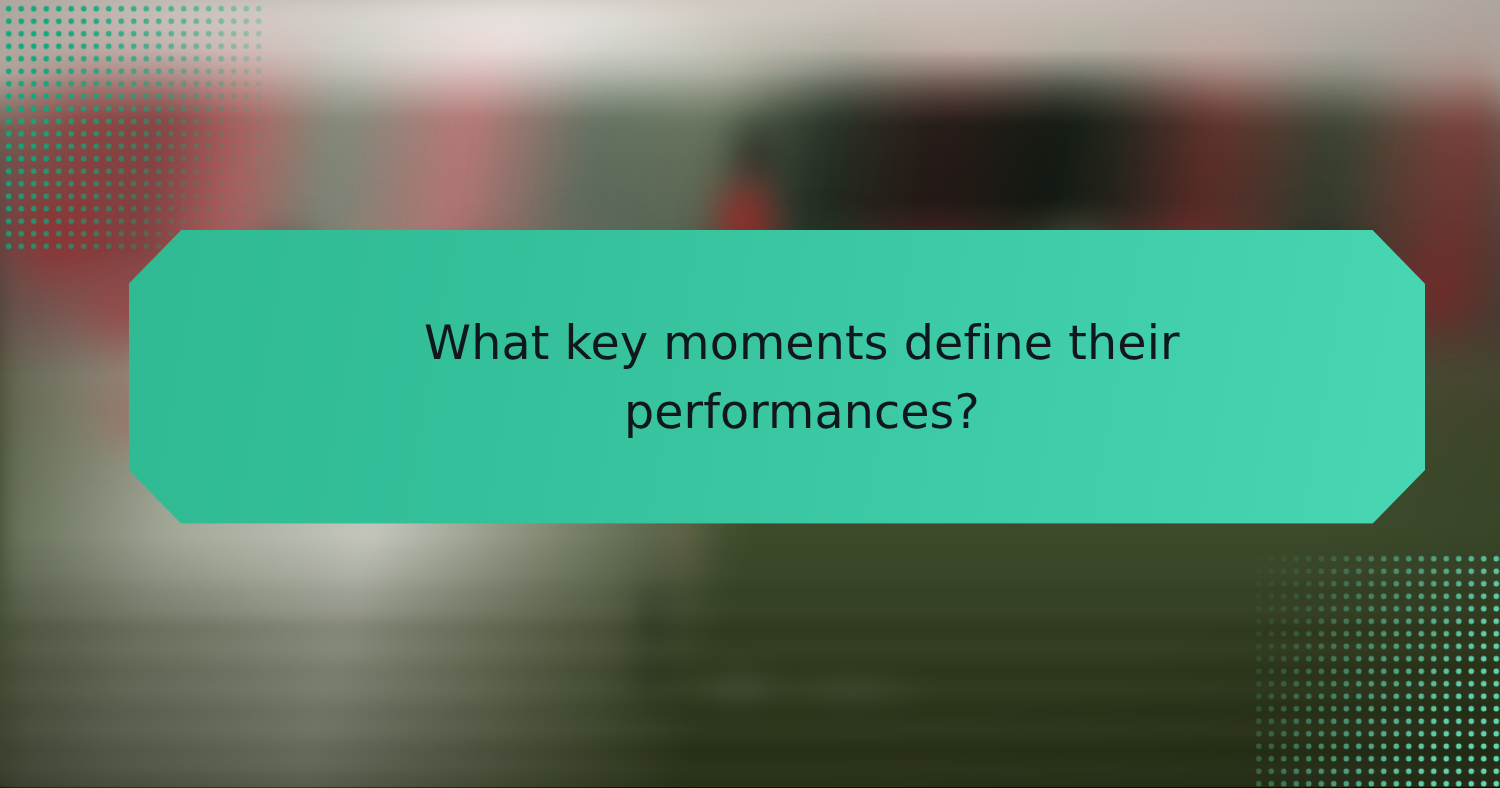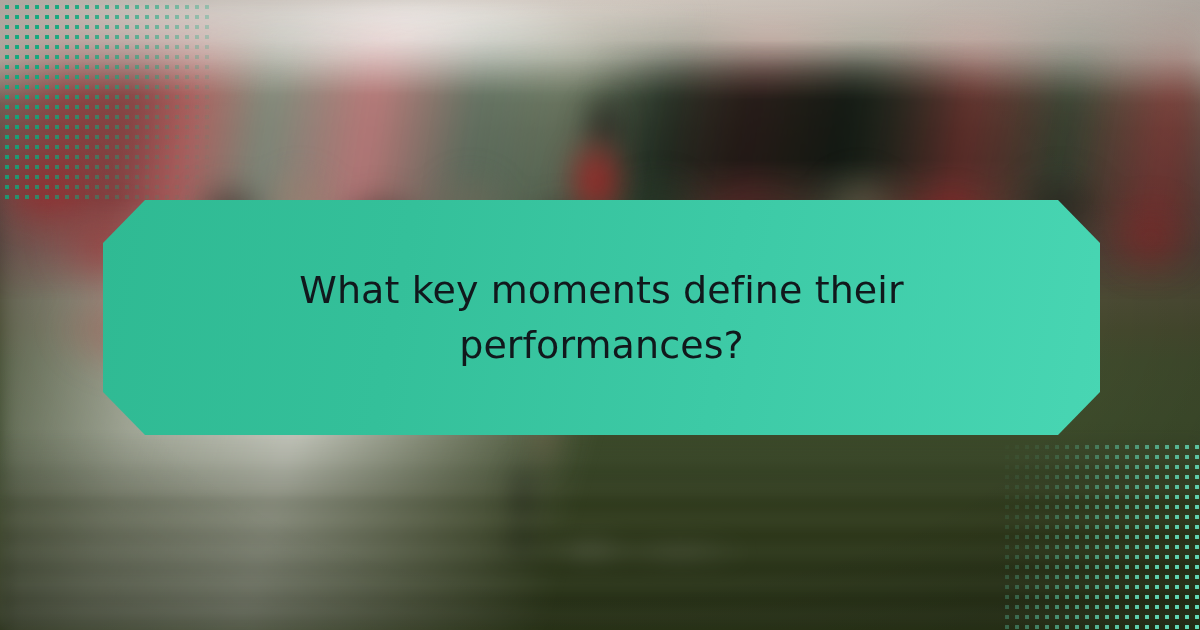--- a/index.html
+++ b/index.html
@@ -158,29 +158,30 @@
     right: 0; bottom: 0; width: 200px; height: 190px;
     --dot: #63dbb8;
     -webkit-mask-image: linear-gradient(-65deg, rgba(0,0,0,1) 0%, rgba(0,0,0,0.92) 24%, rgba(0,0,0,0.52) 54%, rgba(0,0,0,0.14) 80%, rgba(0,0,0,0) 100%);
             mask-image: linear-gradient(-65deg, rgba(0,0,0,1) 0%, rgba(0,0,0,0.92) 24%, rgba(0,0,0,0.52) 54%, rgba(0,0,0,0.14) 80%, rgba(0,0,0,0) 100%);
   }
 
   
   #quote-card {
     position: absolute;
     left: 103px;
-    top: 200px;
+    top: 184px;
     width: 997px;
     height: 235px;
     display: flex;
     align-items: center;
     justify-content: center;
     background: linear-gradient(100deg, #2fba93 0%, #34c09a 30%, #3dcaa6 62%, #48d6b3 100%);
     -webkit-clip-path: polygon(42px 0, calc(100% - 42px) 0, 100% 43px, 100% calc(100% - 43px), calc(100% - 42px) 100%, 42px 100%, 0 calc(100% - 43px), 0 43px);
             clip-path: polygon(42px 0, calc(100% - 42px) 0, 100% 43px, 100% calc(100% - 43px), calc(100% - 42px) 100%, 42px 100%, 0 calc(100% - 43px), 0 43px);
+            padding-left: 40px;
   }
   #quote-text {
     margin: 0;
     width: 620px;
     text-align: center;
     font-size: 38px;
     line-height: 55px;
     font-weight: 400;
     color: #11181c;
     letter-spacing: 0.1px;

